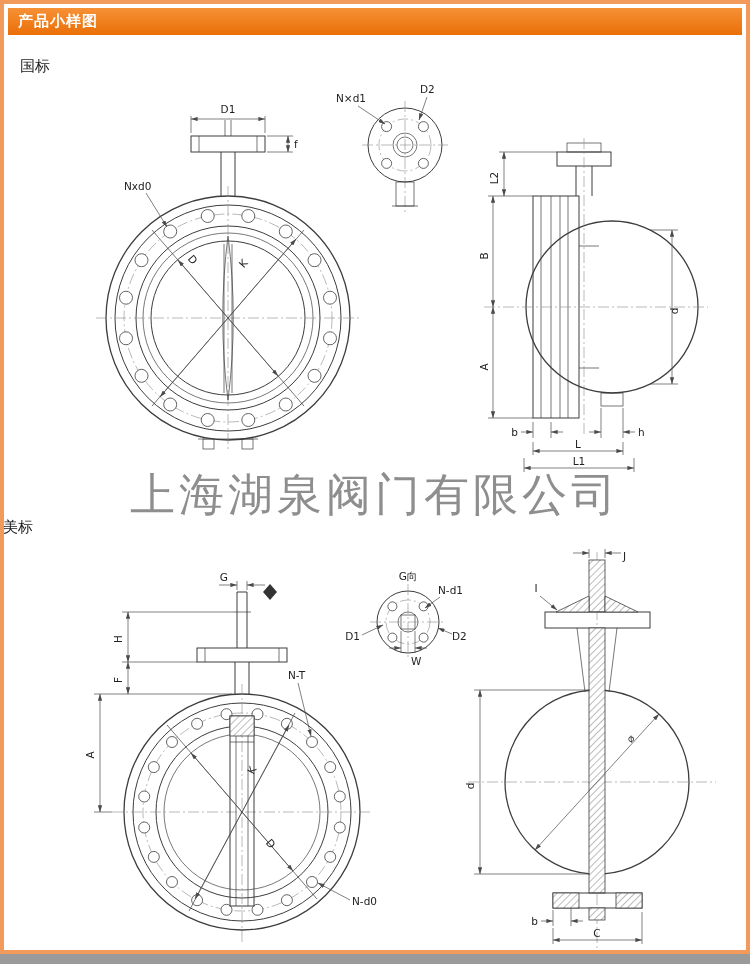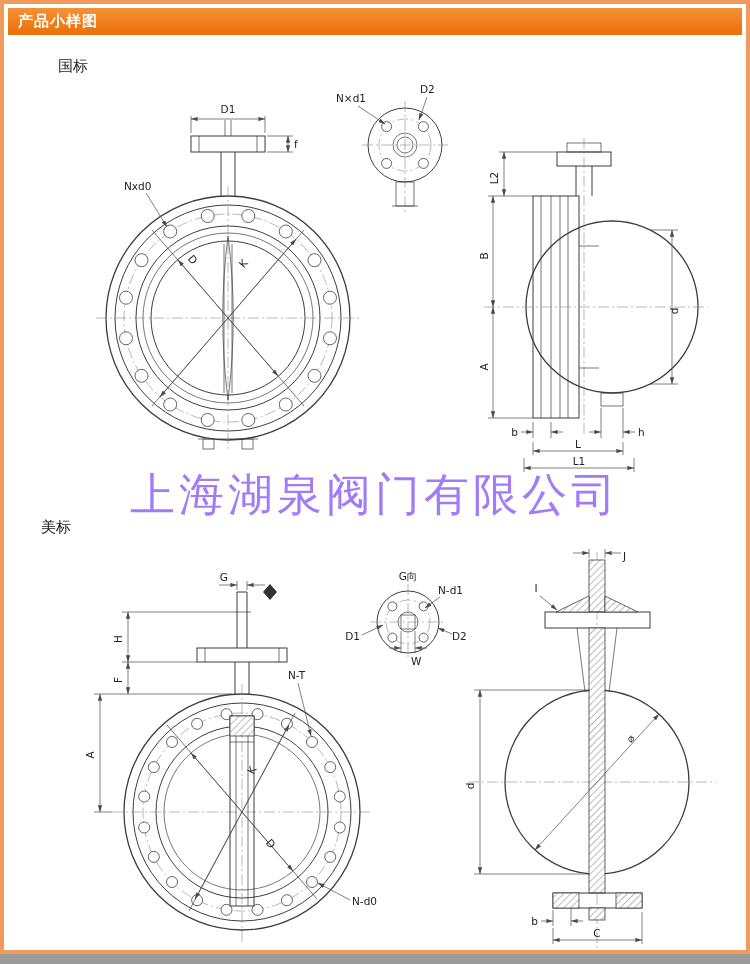--- a/index.html
+++ b/index.html
@@ -2,25 +2,25 @@
 <html><head>
 <meta charset="utf-8">
 <style>
   * { margin:0; padding:0; box-sizing:border-box; }
   body { background:#9a9a9a; font-family:"Liberation Sans", sans-serif; }
   .page { position:relative; width:750px; height:954px; background:#fff; overflow:hidden; }
   .frame { position:absolute; inset:0; border:4px solid #f29a5c; pointer-events:none; z-index:10; }
   .header { position:absolute; left:8px; top:8px; width:734px; height:27px;
             background:linear-gradient(180deg,#f69136,#ea6f07); display:flex; align-items:center; z-index:2; }
   .header .title { color:#fff; font-size:15px; font-weight:bold; padding-left:10px; letter-spacing:1px; }
-  .sec-label { position:absolute; font-size:15px; color:#1a1a1a; z-index:2;margin-left:38px; }
+  .sec-label { position:absolute; font-size:15px; color:#1a1a1a; z-index:2; }
   #gb-label { left:20px; top:57px; }
   #ansi-label { left:3px; top:518px; }
   .watermark { position:absolute; left:0; width:100%; top:465px; text-align:center; font-size:45px;
-               letter-spacing:4px; color:#8b5cf6; opacity:.8; font-family:"Liberation Serif", serif;
+               letter-spacing:4px; color:#737373; opacity:.8; font-family:"Liberation Serif", serif;
                z-index:4; pointer-events:none; white-space:nowrap; }
   svg.draw { position:absolute; left:0; z-index:1; }
   .ln { fill:none; stroke:#3d3d3d; stroke-width:1; }
   .w13 { stroke-width:1.3; }
   .thin { stroke-width:0.7; }
   .cl { fill:none; stroke:#8a8a8a; stroke-width:0.6; stroke-dasharray:11 3 2 3; }
   .dim { fill:none; stroke:#4a4a4a; stroke-width:0.7; }
   .da { marker-start:url(#arr); marker-end:url(#arr); }
   .de { marker-end:url(#arr); }
   .dtext { font-family:"DejaVu Sans", sans-serif; font-size:10.5px; fill:#222; }

